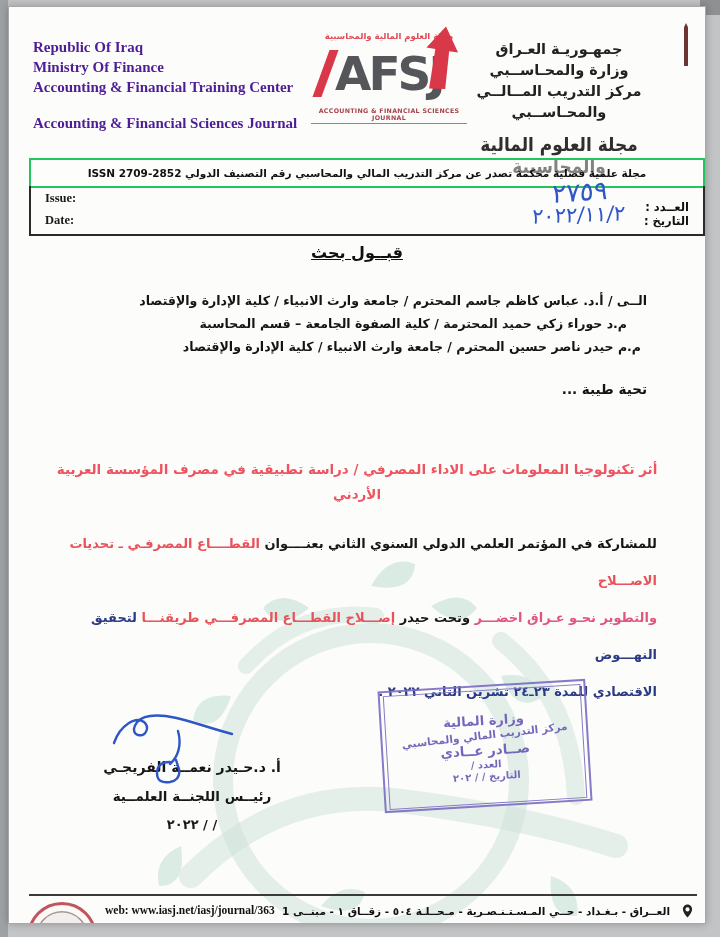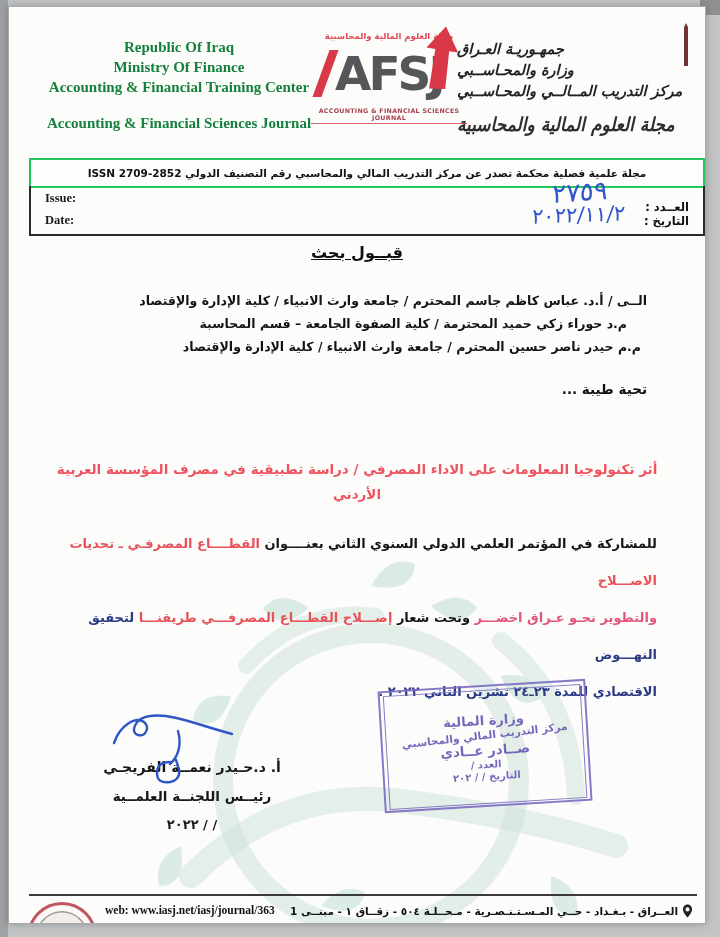--- a/index.html
+++ b/index.html
@@ -11,35 +11,35 @@
   .edge-left{position:absolute;left:0;top:0;width:8px;height:100%;background:#9fa2a4;}
   .corner-notch{position:absolute;right:0;top:0;width:20px;height:15px;background:#8e9092;}
   .page{
     position:absolute;left:8px;top:6px;width:696px;height:916px;
     background:#fcfcfa;border:1px solid #a8a8a8;overflow:hidden;
     box-shadow:0 0 8px rgba(0,0,0,.25);
   }
   
   .wm{position:absolute;left:62px;top:539px;z-index:0;}
   
-  .hdr-en{position:absolute;left:24px;top:30px;width:292px;text-align:center;
-    font-family:"Liberation Serif",serif;font-weight:bold;color:#15803d;z-index:1;}
+  .hdr-en{position:absolute;left:24px;top:30px;width:292px;
+    font-family:"Liberation Serif",serif;font-weight:bold;color:#4c1d95;z-index:1;}
   .hdr-en .hl{font-size:15px;line-height:20px;}
   .hdr-en .hl4{margin-top:16px;font-size:15px;}
   
   .logo{position:absolute;left:302px;top:24px;width:156px;text-align:center;z-index:1;}
   .logo-ar{color:#e14b55;font-size:8.5px;font-weight:bold;direction:rtl;}
   .logo-main{position:relative;height:64px;margin-top:1px;}
   .logo-slash{position:absolute;left:10px;top:8px;width:9px;height:47px;background:#d93848;transform:skewX(-20deg);}
   .logo-letters{font-size:47px;font-weight:900;color:#55565a;letter-spacing:-3px;line-height:64px;}
   .logo-arrow{position:absolute;right:8px;top:-16px;}
   .logo-sub{font-size:6.3px;font-weight:bold;color:#a8434c;letter-spacing:.3px;margin-top:1px;border-bottom:1px solid #d9656e;padding-bottom:2px;}
   
-  .hdr-ar{position:absolute;right:20px;top:32px;width:228px;text-align:left;direction:rtl;
-    font-weight:bold;color:#222;z-index:1;font-style:italic;}
+  .hdr-ar{position:absolute;right:32px;top:32px;width:228px;text-align:center;direction:rtl;
+    font-weight:bold;color:#222;z-index:1;}
   .hdr-ar .al{font-size:14.5px;line-height:21px;}
   .hdr-ar .callig{margin-top:12px;font-size:17px;color:#2f2f2f;transform:scaleY(1.12);letter-spacing:-.5px;}
   .mark{position:absolute;right:17px;top:16px;width:4px;height:43px;background:#6e3434;
     clip-path:polygon(50% 0,100% 10%,100% 100%,0 100%,0 10%);z-index:1;}
   
   .issn{position:absolute;left:20px;top:151px;width:672px;height:26px;border:2px solid #22c55e;
     display:flex;align-items:center;justify-content:center;direction:rtl;
     font-weight:bold;font-size:10.5px;color:#111;z-index:1;background:rgba(255,255,255,.4);}
   .ibox{position:absolute;left:20px;top:179px;width:672px;height:48px;border:2px solid #2a2a2a;border-top:none;z-index:1;}
   .ibox .en{position:absolute;left:14px;font-family:"Liberation Serif",serif;font-weight:bold;font-size:12.5px;color:#1a1a1a;}
@@ -78,21 +78,21 @@
     font-weight:bold;color:#171717;z-index:2;}
   .n1{font-size:14px;} .n2{margin-top:13px;font-size:13.5px;} .n3{margin-top:13px;font-size:13px;}
   
   .footline{position:absolute;left:20px;right:8px;top:887px;border-top:2px solid #3a3a3a;z-index:1;}
   .seal{position:absolute;left:18px;top:895px;width:64px;height:64px;border-radius:50%;
     border:3px solid #c05560;background:#f2eeec;z-index:2;
     box-shadow:inset 0 0 0 6px #fbf8f6,inset 0 0 0 7.5px #a59a98;}
   .web{position:absolute;left:96px;top:897px;font-family:"Liberation Serif",serif;
     font-weight:bold;font-size:11.5px;color:#111;z-index:2;}
   .addr{position:absolute;right:12px;top:897px;direction:rtl;font-weight:bold;font-size:10.5px;color:#111;z-index:2;
-    display:flex;align-items:center;gap:4px;}
+    display:flex;align-items:center;gap:12px;}
 </style>
 </head>
 <body>
 
 <div class="edge-left"></div>
 <div class="corner-notch"></div>
 
 <div class="page">
 
   <svg class="wm" width="580" height="390" viewBox="0 0 580 390">
@@ -163,21 +163,21 @@
     <div class="r2">م.د حوراء زكي حميد المحترمة / كلية الصفوة الجامعة – قسم المحاسبة</div>
     <div class="r3">م.م حيدر ناصر حسين المحترم / جامعة وارث الانبياء / كلية الإدارة والإقتصاد</div>
   </div>
 
   <div class="greet">تحية طيبة  ...</div>
 
   <div class="rtitle">أثر تكنولوجيا المعلومات على الاداء المصرفي / دراسة تطبيقية في مصرف المؤسسة العربية الأردني</div>
 
   <div class="conf">
     <div><span>للمشاركة  في المؤتمر العلمي الدولي السنوي الثاني بعنــــوان </span><span class="c-red">القطــــاع المصرفـي ـ تحديات الاصـــلاح</span></div>
-    <div><span class="c-pink">والتطوير نحـو عـراق اخضـــر </span><span>وتحت شعار </span><span class="c-red">إصـــلاح القطـــاع المصرفـــي طريقنـــا </span><span class="c-navy">لتحقيق النهـــوض</span></div>
+    <div><span class="c-pink">والتطوير نحـو عـراق اخضـــر </span><span>وتحت حيدر </span><span class="c-red">إصـــلاح القطـــاع المصرفـــي طريقنـــا </span><span class="c-navy">لتحقيق النهـــوض</span></div>
     <div><span class="c-navy">الاقتصادي للمدة  ٢٣ـ٢٤ تشرين الثاني ٢٠٢٢ .</span></div>
   </div>
 
 
   <div class="stamp">
     <div class="stamp-inner">
       <div class="st1">وزارة المالية</div>
       <div class="st2">مركز التدريب المالي والمحاسبي</div>
       <div class="st3">صــادر عــادي</div>
       <div class="st4">العدد /</div>

